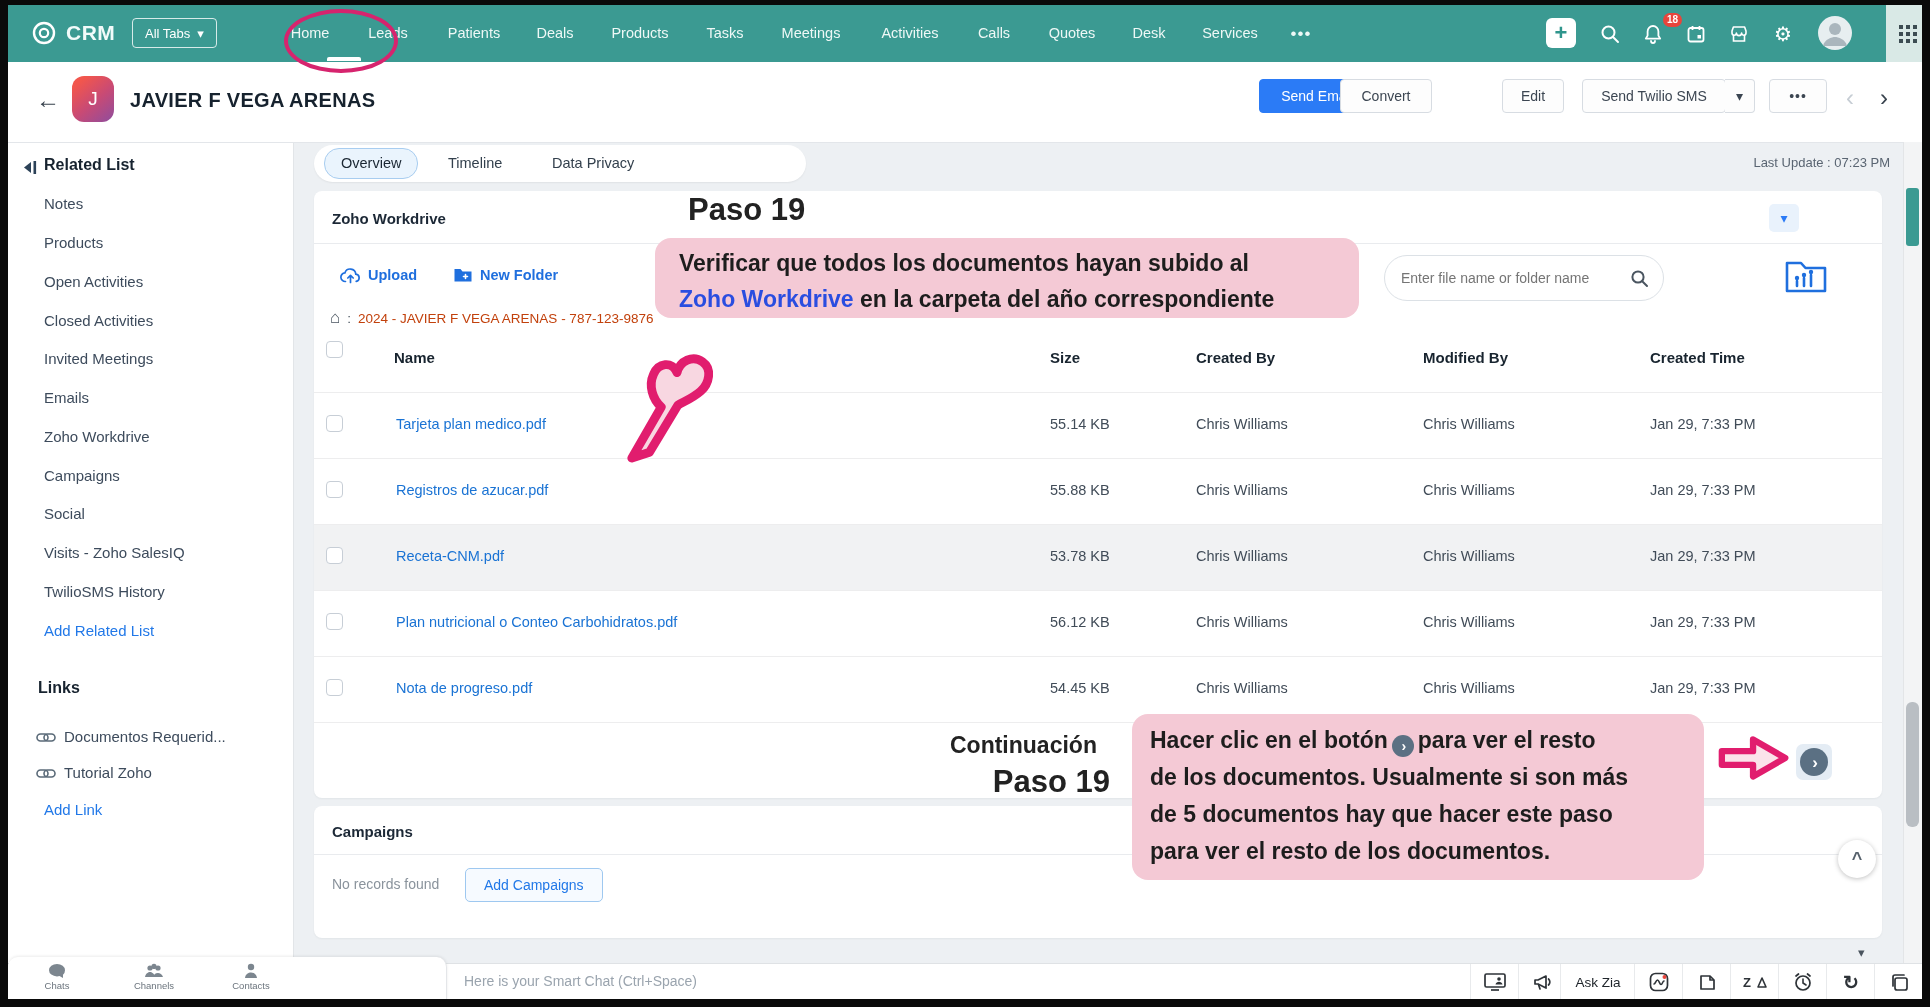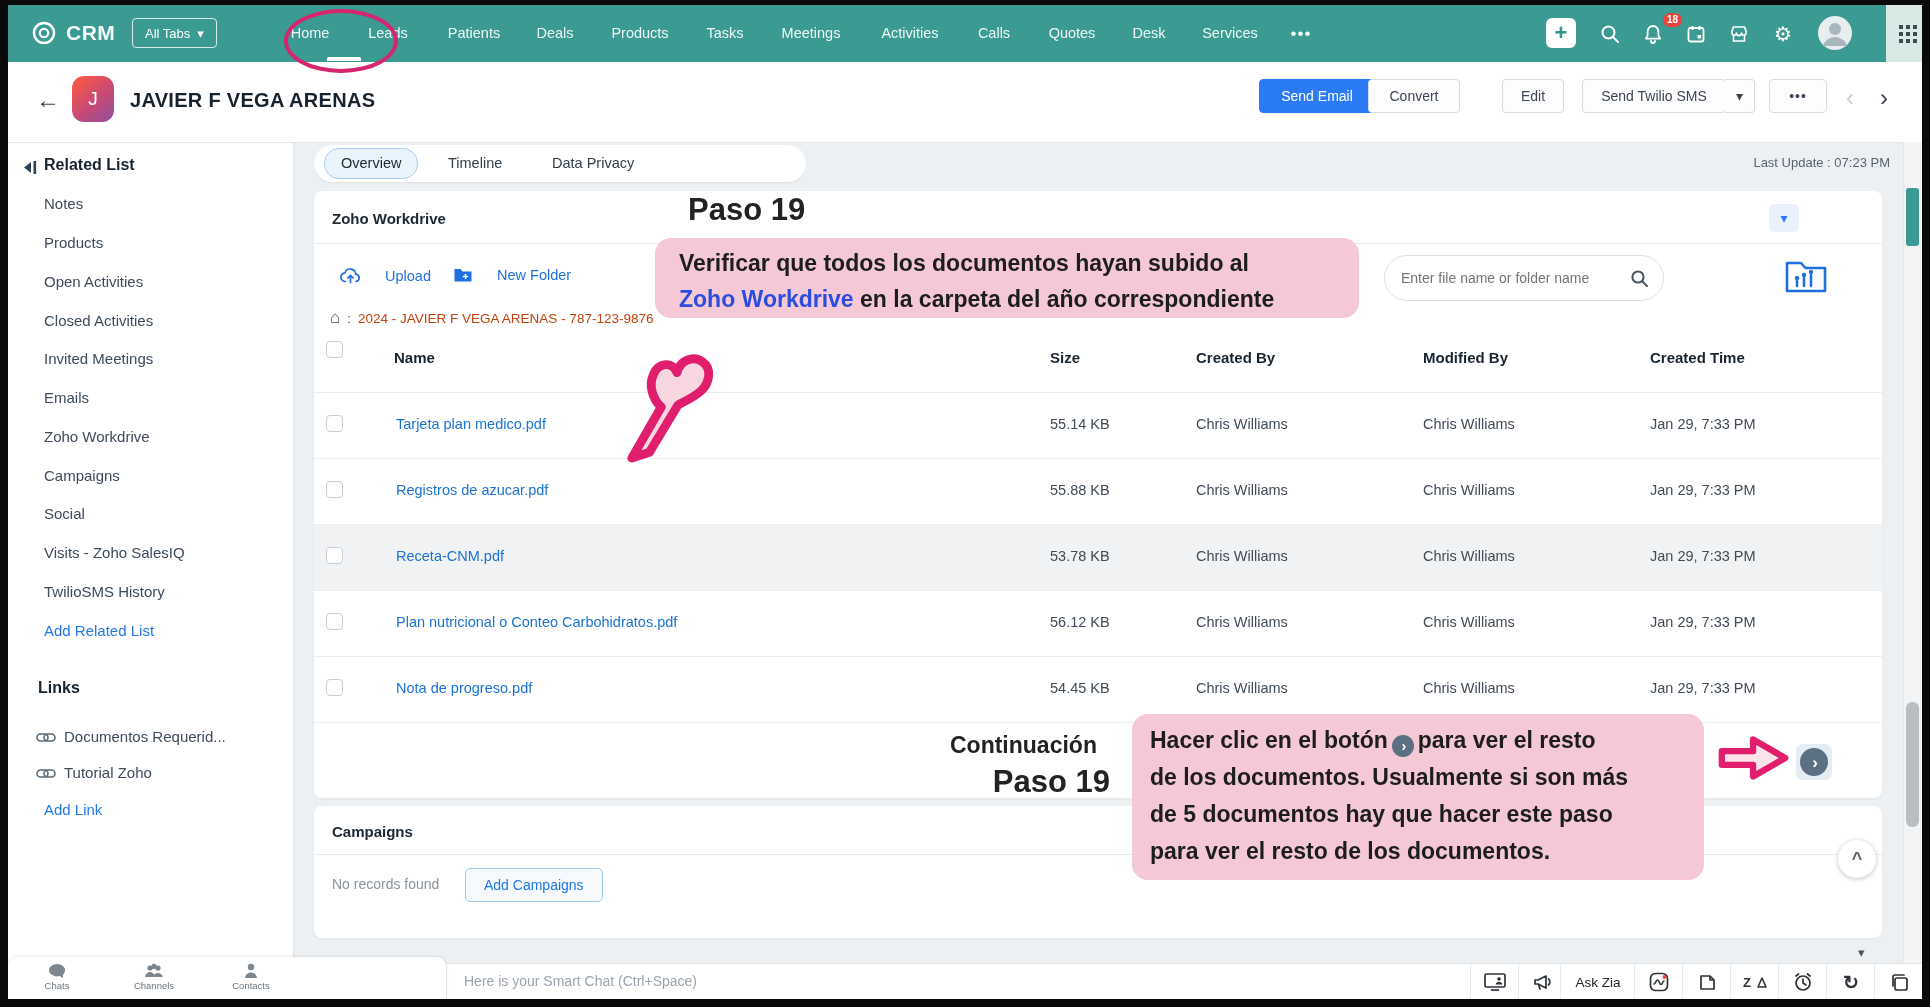--- a/index.html
+++ b/index.html
@@ -35,21 +35,21 @@
   .side-link{color:#2178e8;}
   
   .tabwrap{position:absolute;left:314px;top:145px;width:492px;height:37px;background:#fff;border-radius:19px;box-shadow:0 1px 2px rgba(0,0,0,.06);z-index:3;}
   .tab{position:absolute;top:4px;height:29px;line-height:29px;font-size:14.5px;color:#33404d;padding:0 16px;border-radius:15px;}
   .tab.active{background:#eaf4fd;border:1px solid #a8cdf0;color:#1b2733;top:3px;}
   .lastupd{position:absolute;left:1700px;top:155px;width:190px;text-align:right;font-size:13px;color:#5a6572;z-index:3;}
   
   .card{position:absolute;left:314px;width:1568px;background:#fff;border-radius:8px;box-shadow:0 1px 2px rgba(27,31,35,.05);z-index:2;}
   .card-title{position:absolute;left:18px;font-size:15px;font-weight:bold;color:#1c2836;}
   .hr{position:absolute;left:0;width:100%;height:1px;background:#e9ebee;}
-  .tool-blue{position:absolute;display:flex;align-items:center;gap:24px;color:#1f6fde;font-size:14.5px;}
+  .tool-blue{position:absolute;display:flex;gap:7px;color:#1f6fde;font-size:14.5px;font-weight:bold;}
   .searchpill{position:absolute;left:1070px;top:64px;width:280px;height:46px;border:1px solid #dce1e6;border-radius:23px;background:#fff;display:flex;align-items:center;padding:0 14px;box-sizing:border-box;}
   .searchpill input{border:none;outline:none;flex:1;font-size:14px;color:#444;font-family:"Liberation Sans",sans-serif;background:transparent;}
   .crumb{position:absolute;left:16px;top:117px;display:flex;align-items:center;gap:7px;font-size:13.5px;color:#4a5560;}
   .crumb a{color:#c2410c;}
   .th{position:absolute;font-size:15px;font-weight:bold;color:#18242f;}
   .td{position:absolute;font-size:14.5px;color:#414c58;white-space:nowrap;}
   .td-link{color:#1a73d4;}
   .chk{position:absolute;width:17px;height:17px;border:1.5px solid #c7ced6;border-radius:4px;background:#fff;box-sizing:border-box;}
   .rowline{position:absolute;left:0;width:100%;height:1px;background:#ededee;}
   .rowband{position:absolute;left:0;width:100%;height:66px;background:#f1f2f3;}
@@ -169,21 +169,21 @@
 
   <div class="rech">
     <span class="backar">←</span>
     <div class="javatar">
         <span>J</span>
       </div>
     <span class="rtitle">JAVIER F VEGA ARENAS</span>
     <div class="btn btn-blue" style="left:1251px;width:116px">
         <span>Send Email</span>
       </div>
-    <div class="btn btn-ghost" style="left:1360px;width:92px">
+    <div class="btn btn-ghost" style="left:1332px;width:92px">
         <span>Convert</span>
       </div>
     <div class="btn btn-ghost" style="left:1494px;width:62px">
         <span>Edit</span>
       </div>
     <div class="btn btn-ghost" style="left:1574px;width:144px">
         <span>Send Twilio SMS</span>
       </div>
     <div class="btn btn-ghost" style="left:1717px;width:30px;border-left:none;border-radius:0 4px 4px 0">
         <span>▾</span>

